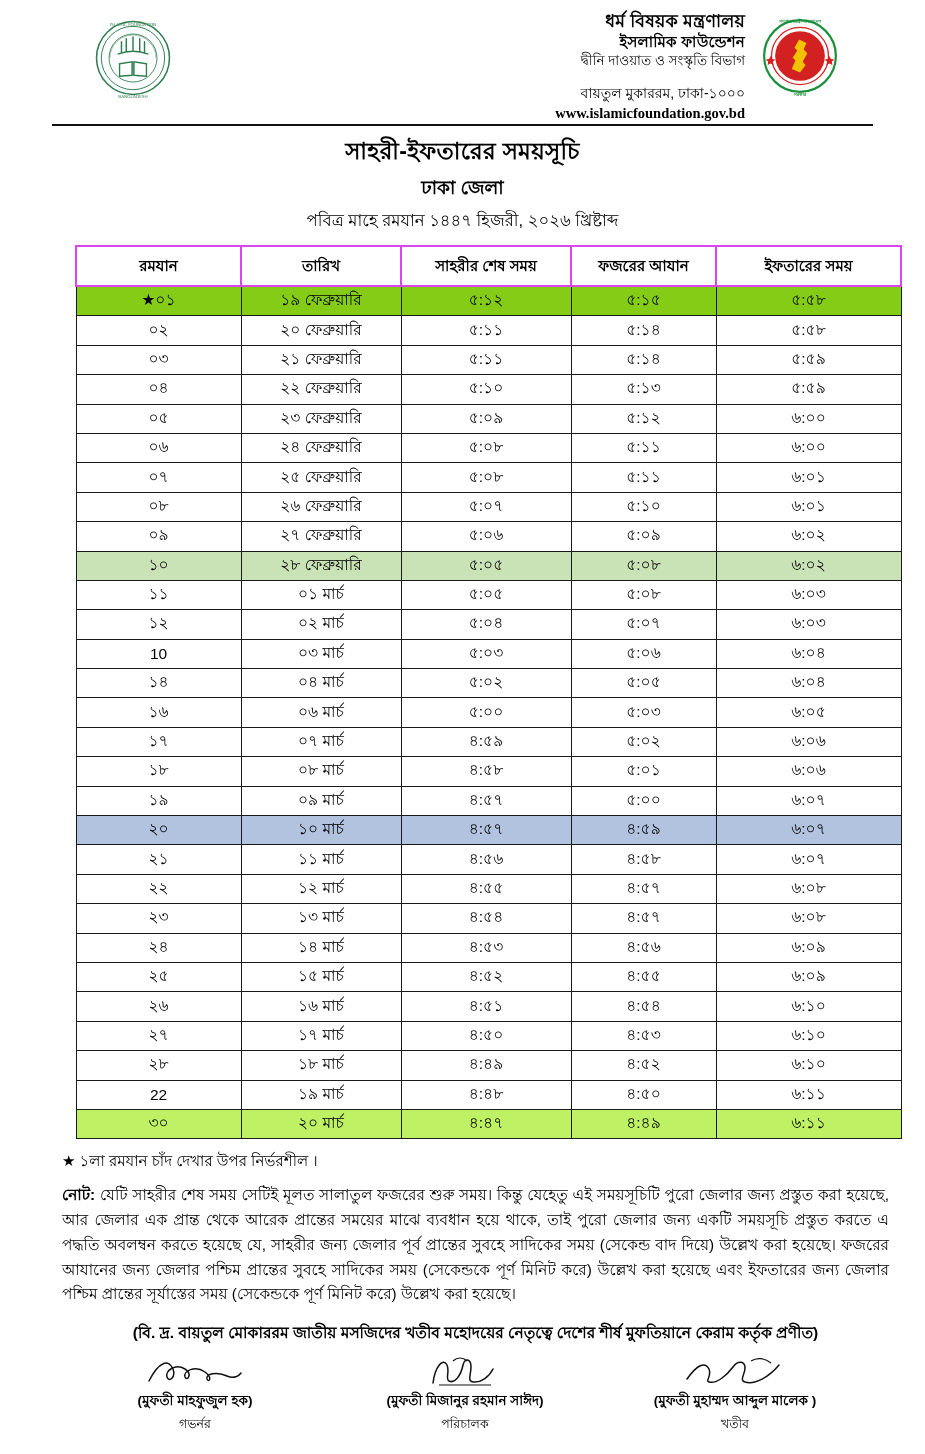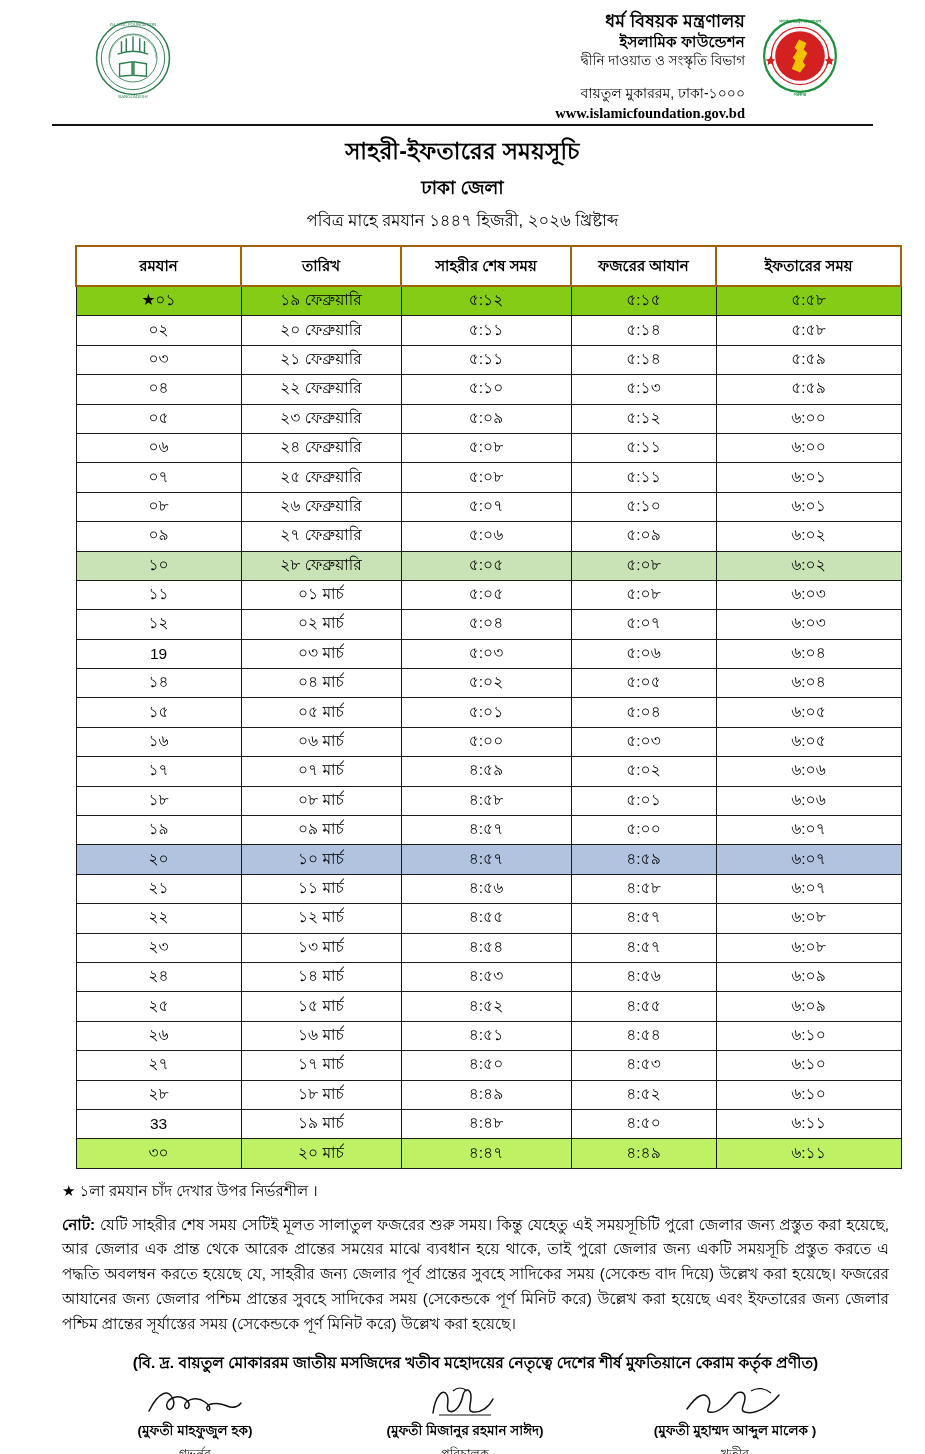--- a/index.html
+++ b/index.html
@@ -99,21 +99,21 @@
   table.schedule td {
     border: 1px solid #1a1a1a;
     text-align: center;
     vertical-align: middle;
     font-size: 15.5px;
     height: 28.4px;
     padding: 0;
     white-space: nowrap;
   }
   table.schedule thead th {
-    border: 2px solid #a16207;
+    border: 2px solid #d946ef;
     font-weight: bold;
     font-size: 15px;
     height: 38px;
   }
   col.c-ramadan { width: 165px; }
   col.c-date    { width: 160px; }
   col.c-sehri   { width: 170px; }
   col.c-fajr    { width: 145px; }
   col.c-iftar   { width: 185px; }
 
@@ -327,39 +327,32 @@
           <td>৬:০৩</td>
         </tr>
         <tr>
           <td>১২</td>
           <td>০২ মার্চ</td>
           <td>৫:০৪</td>
           <td>৫:০৭</td>
           <td>৬:০৩</td>
         </tr>
         <tr>
-          <td>19</td>
+          <td>10</td>
           <td>০৩ মার্চ</td>
           <td>৫:০৩</td>
           <td>৫:০৬</td>
           <td>৬:০৪</td>
         </tr>
         <tr>
           <td>১৪</td>
           <td>০৪ মার্চ</td>
           <td>৫:০২</td>
           <td>৫:০৫</td>
           <td>৬:০৪</td>
-        </tr>
-        <tr>
-          <td>১৫</td>
-          <td>০৫ মার্চ</td>
-          <td>৫:০১</td>
-          <td>৫:০৪</td>
-          <td>৬:০৫</td>
         </tr>
         <tr>
           <td>১৬</td>
           <td>০৬ মার্চ</td>
           <td>৫:০০</td>
           <td>৫:০৩</td>
           <td>৬:০৫</td>
         </tr>
         <tr>
           <td>১৭</td>
@@ -439,21 +432,21 @@
           <td>৬:১০</td>
         </tr>
         <tr>
           <td>২৮</td>
           <td>১৮ মার্চ</td>
           <td>৪:৪৯</td>
           <td>৪:৫২</td>
           <td>৬:১০</td>
         </tr>
         <tr>
-          <td>33</td>
+          <td>22</td>
           <td>১৯ মার্চ</td>
           <td>৪:৪৮</td>
           <td>৪:৫০</td>
           <td>৬:১১</td>
         </tr>
         <tr class="hl-peach">
           <td>৩০</td>
           <td>২০ মার্চ</td>
           <td>৪:৪৭</td>
           <td>৪:৪৯</td>

